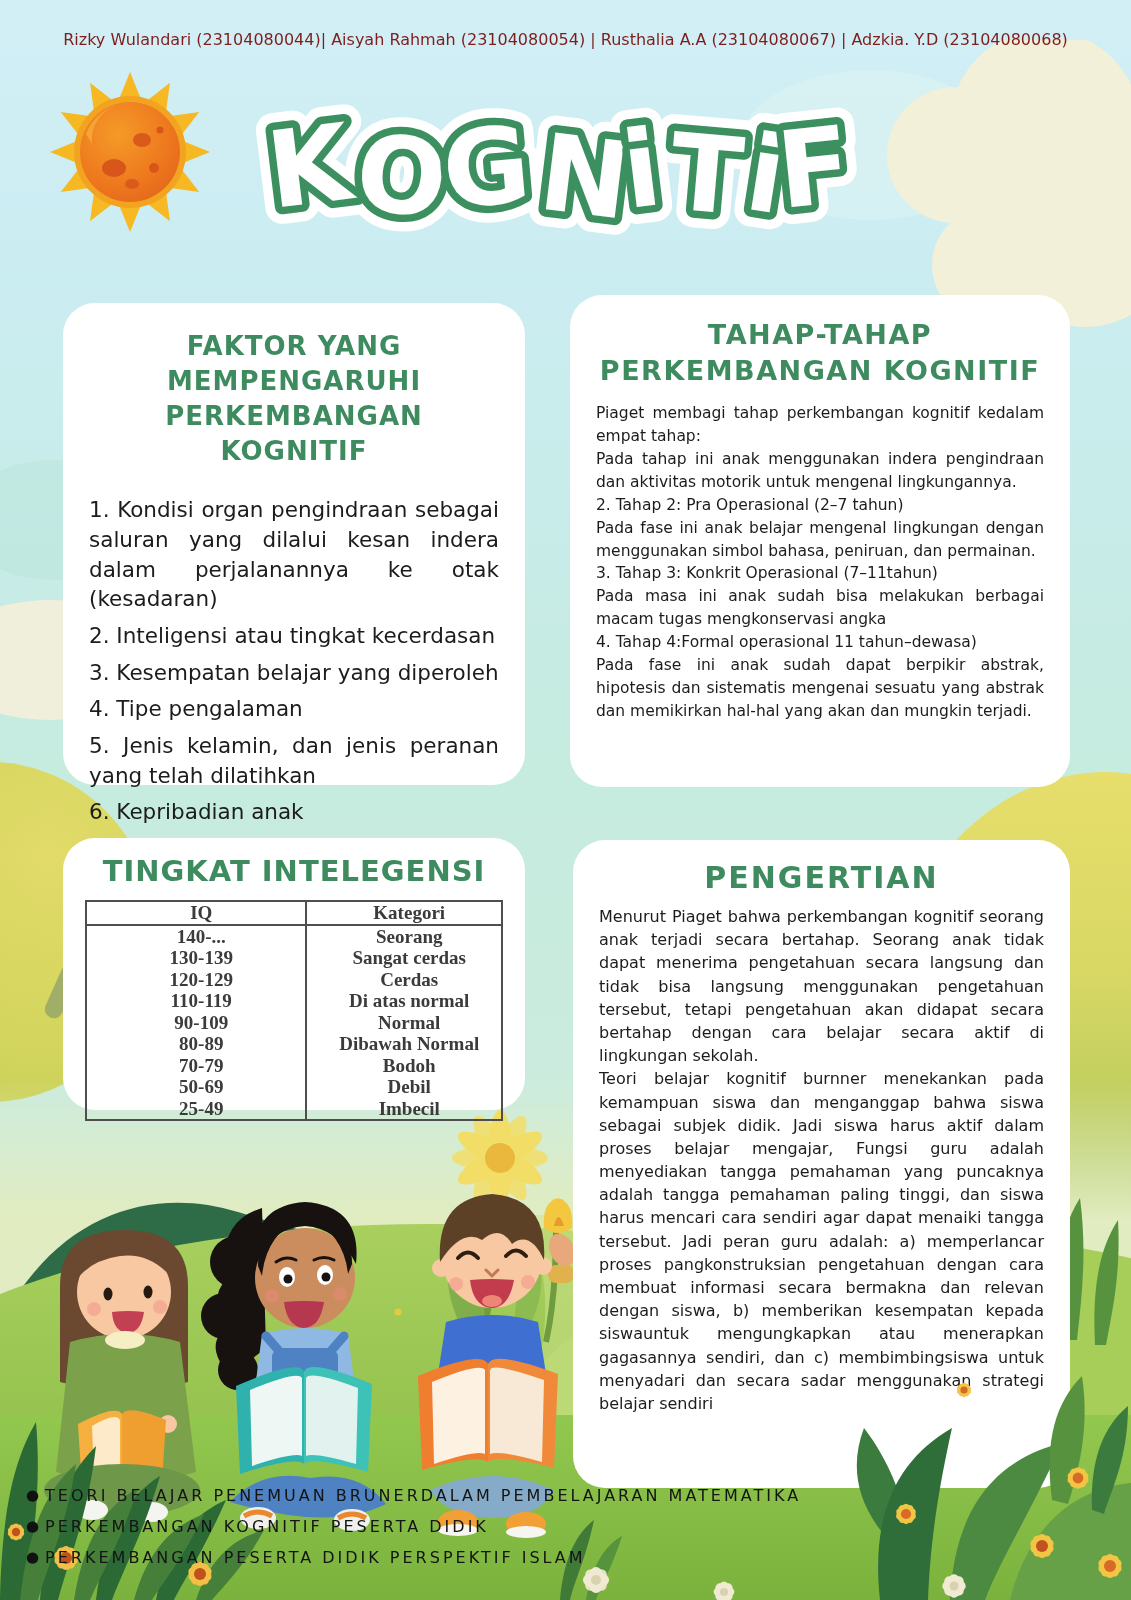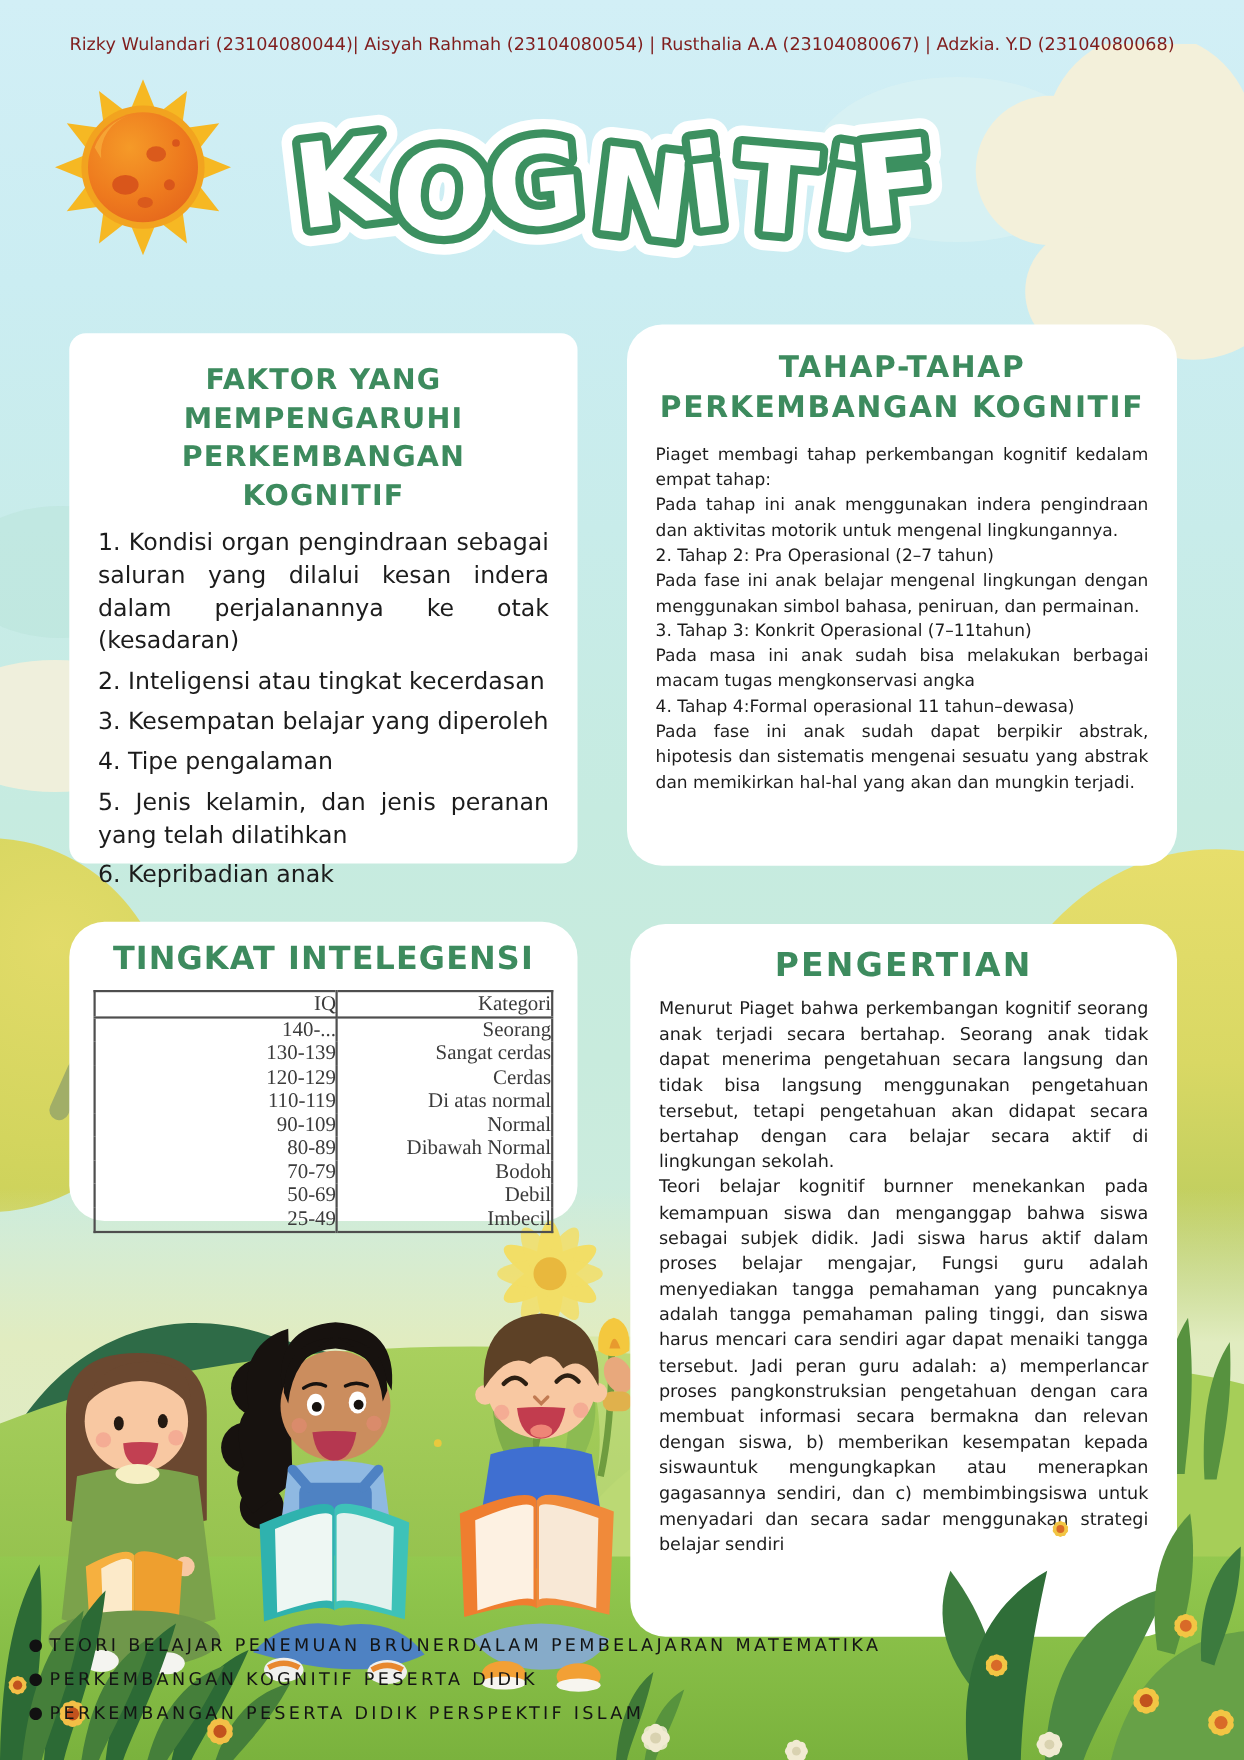--- a/index.html
+++ b/index.html
@@ -24,33 +24,33 @@
   
   .authors{position:absolute;left:0;right:0;top:30px;z-index:2;text-align:center;
            font-size:16px;color:#7f1d1d;}
   svg.sun{position:absolute;left:50px;top:72px;z-index:2;}
   svg.title-svg{position:absolute;left:240px;top:80px;z-index:2;}
   .title-txt{font-family:"DejaVu Sans","Liberation Sans",sans-serif;font-weight:bold;
              font-size:106px;letter-spacing:3px;}
   
   .card{position:absolute;background:#ffffff;border-radius:32px;z-index:2;box-sizing:border-box;}
   .card h2{color:#3d8b5e;text-align:center;font-weight:bold;margin:0;}
-  .card-faktor{left:63px;top:303px;width:462px;height:482px;padding:26px 26px 18px 26px;border-radius:15px;}
+  .card-faktor{left:63px;top:303px;width:462px;height:482px;padding:26px 26px 18px 26px;}
   .card-faktor h2{font-size:26px;line-height:1.35;letter-spacing:1px;}
   .faktor-item{margin:7px 0 0 0;font-size:21.5px;line-height:1.38;color:#1c1c1c;text-align:justify;}
-  .faktor-list{margin-top:10px;}
+  .faktor-list{margin-top:26px;}
   .card-tahap{left:570px;top:295px;width:500px;height:492px;padding:22px 26px 16px 26px;}
   .card-tahap h2{font-size:27px;line-height:1.35;letter-spacing:1.5px;}
   .tahap-body{margin-top:12px;}
   .tahap-line{margin:0;font-size:15.5px;line-height:1.48;color:#1c1c1c;text-align:justify;}
   .card-tingkat{left:63px;top:838px;width:462px;height:272px;padding:16px 22px 14px 22px;}
   .card-tingkat h2{font-size:29px;letter-spacing:1px;margin-bottom:12px;}
   table.iq-table{width:100%;border-collapse:collapse;border:2px solid #4e4e4e;
         font-family:"Liberation Serif","DejaVu Serif",serif;font-size:19px;color:#3b3b3b;}
-  table.iq-table th,table.iq-table td{font-weight:normal;text-align:right;padding:0 0 0 10px;
+  table.iq-table th,table.iq-table td{font-weight:bold;text-align:center;padding:0 0 0 10px;
         line-height:21.5px;white-space:nowrap;}
   table.iq-table th{border-bottom:2px solid #4e4e4e;}
   table.iq-table th:first-child,table.iq-table td:first-child{width:53%;border-right:2px solid #4e4e4e;}
   .card-pengertian{left:573px;top:840px;width:497px;height:648px;padding:20px 26px 16px 26px;}
   .card-pengertian h2{font-size:30px;letter-spacing:2px;margin-bottom:10px;}
   .peng-par{margin:0;font-size:16px;line-height:1.45;color:#1c1c1c;text-align:justify;}
   
   svg.scene{position:absolute;left:0;top:1080px;z-index:1;}
   svg.foliage{position:absolute;left:0;top:1080px;z-index:3;pointer-events:none;}
   

